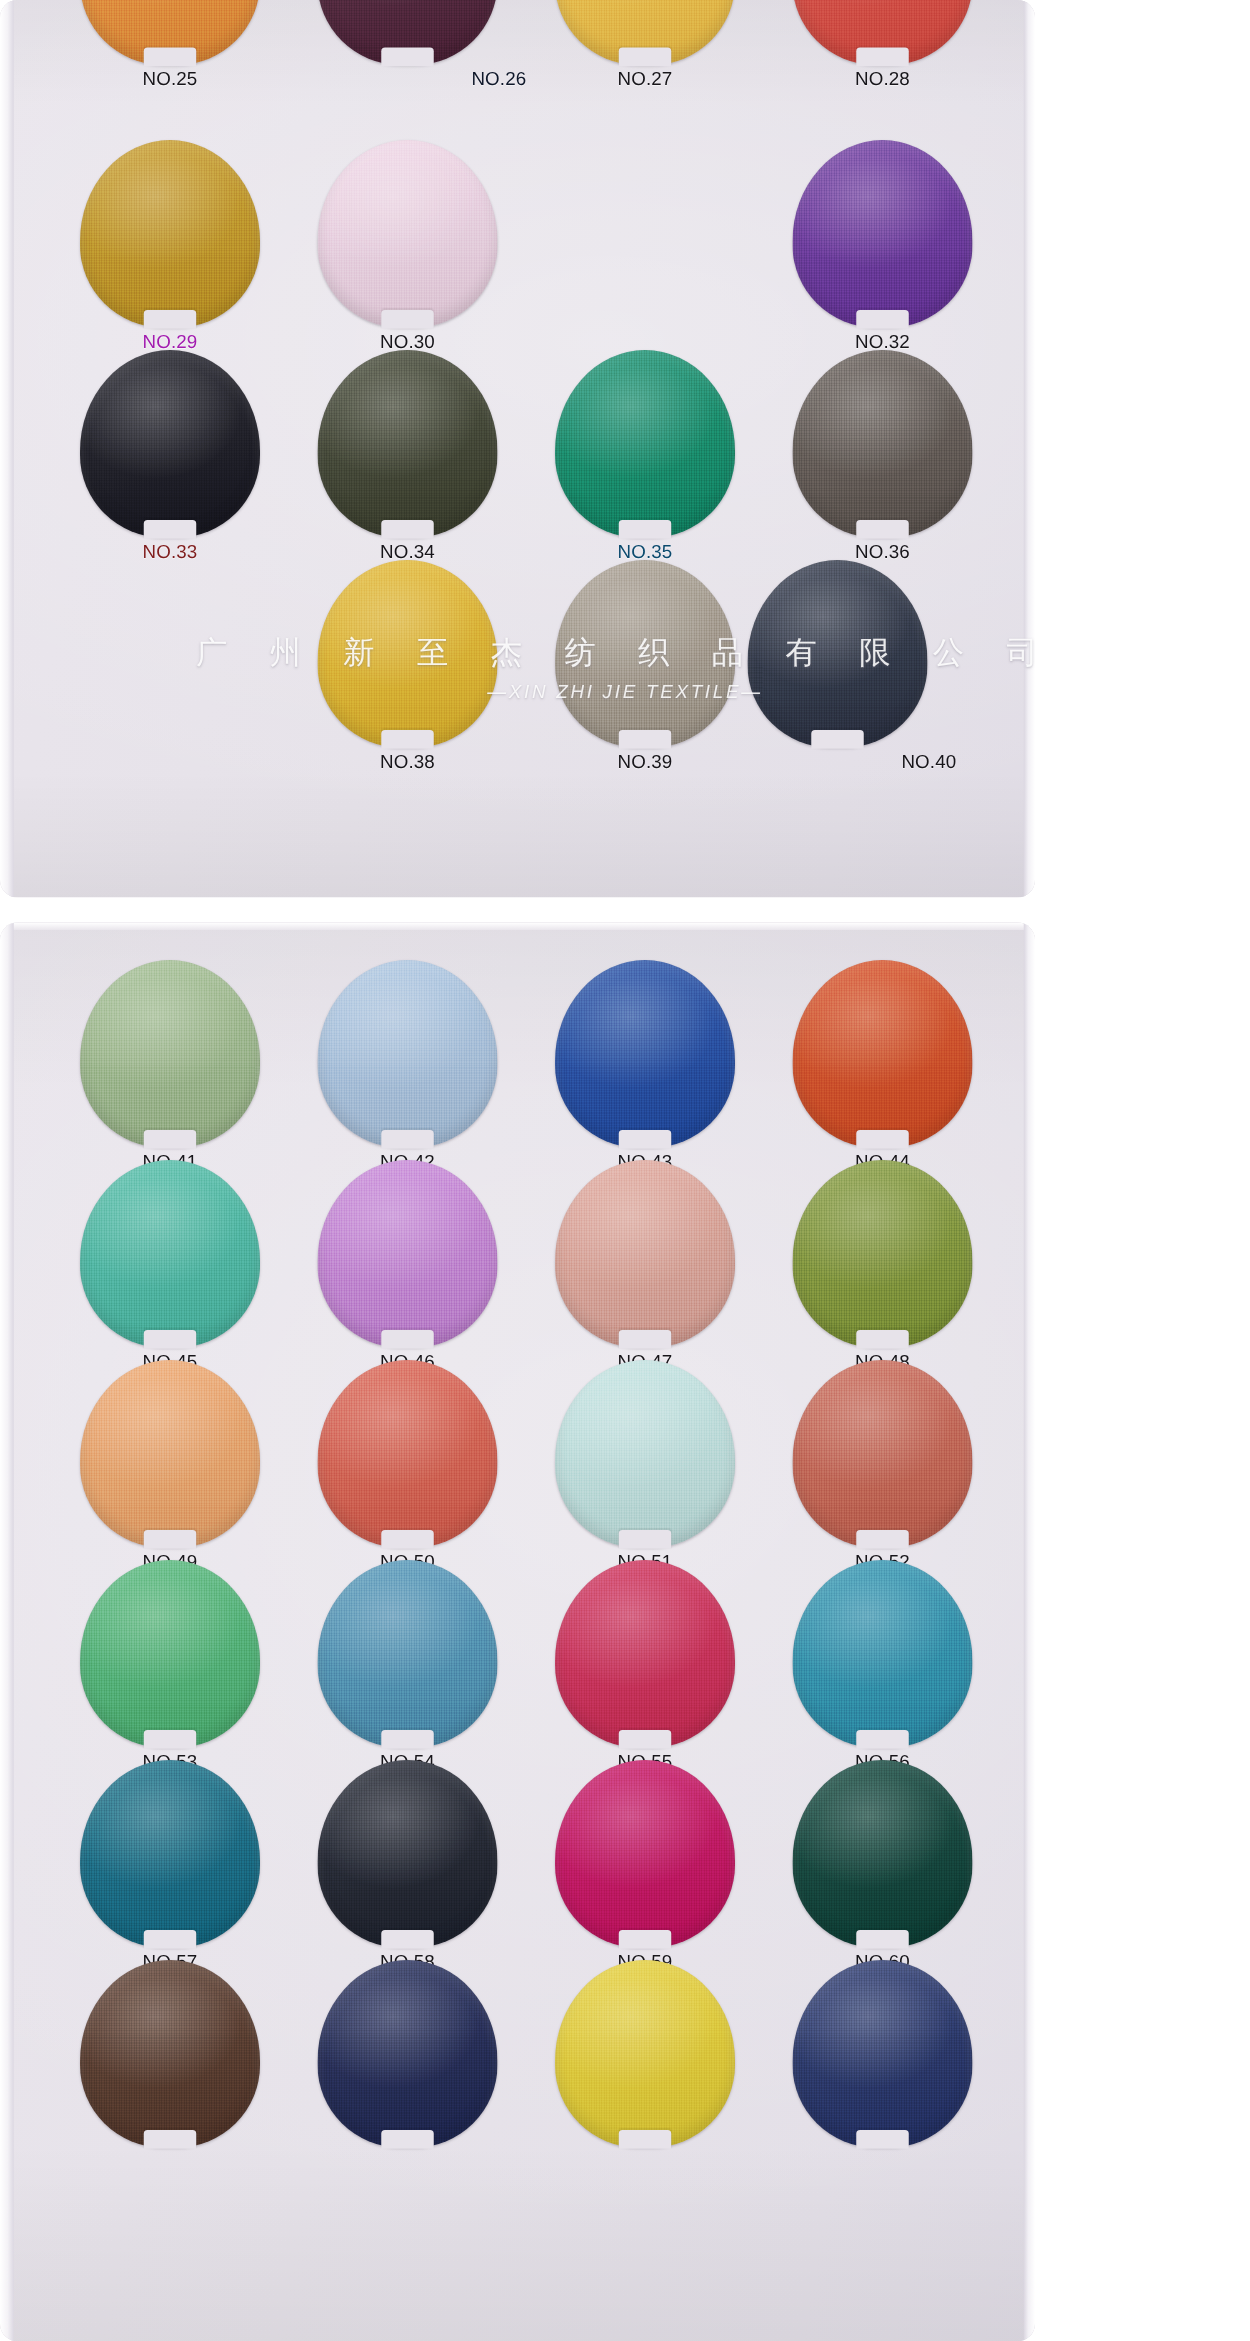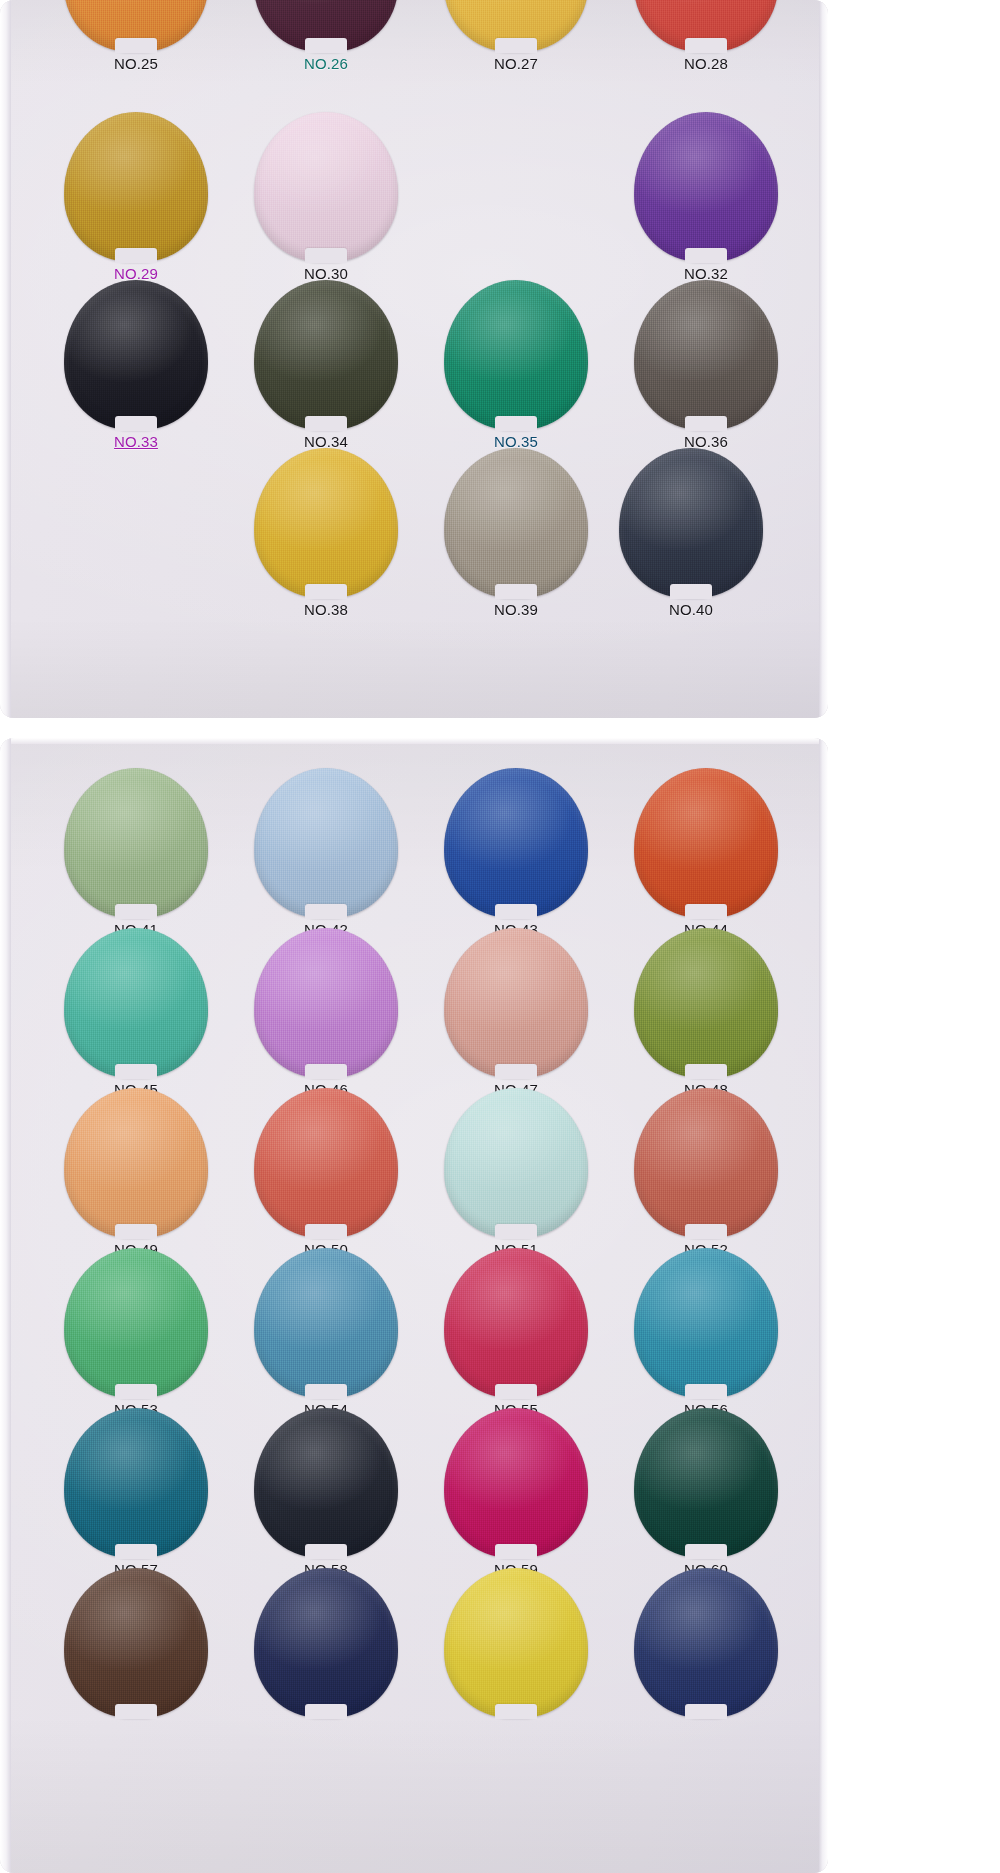--- a/index.html
+++ b/index.html
@@ -160,21 +160,21 @@
             </div>
           </div>
           <div class="chip-label" style="color: rgb(23, 21, 26);">NO.25</div>
         </div>
         <div class="cell" style="left: 231px; top: -98px;">
           <div class="chip-wrap">
             <div class="chip" style="background-color: rgb(75, 32, 54);">
               <div class="notch" style="background: rgb(231, 227, 234);"></div>
             </div>
           </div>
-          <div class="chip-label" style="color: #0f766e;">NO.26</div>
+          <div class="chip-label" style="color: #0f172a; text-align: right;">NO.26</div>
         </div>
         <div class="cell" style="left: 421px; top: -98px;">
           <div class="chip-wrap">
             <div class="chip" style="background-color: rgb(239, 190, 69);">
               <div class="notch" style="background: rgb(231, 227, 234);"></div>
             </div>
           </div>
           <div class="chip-label" style="color: rgb(23, 21, 26);">NO.27</div>
         </div>
         <div class="cell" style="left: 611px; top: -98px;">
@@ -208,21 +208,21 @@
             </div>
           </div>
           <div class="chip-label" style="color: rgb(23, 21, 26);">NO.32</div>
         </div>
         <div class="cell" style="left: 41px; top: 280px;">
           <div class="chip-wrap">
             <div class="chip" style="background-color: rgb(22, 22, 31);">
               <div class="notch" style="background: rgb(231, 227, 234);"></div>
             </div>
           </div>
-          <div class="chip-label" style="color: #a21caf; text-decoration: underline;">NO.33</div>
+          <div class="chip-label" style="color: #7f1d1d;">NO.33</div>
         </div>
         <div class="cell" style="left: 231px; top: 280px;">
           <div class="chip-wrap">
             <div class="chip" style="background-color: rgb(59, 63, 46);">
               <div class="notch" style="background: rgb(231, 227, 234);"></div>
             </div>
           </div>
           <div class="chip-label" style="color: rgb(23, 21, 26);">NO.34</div>
         </div>
         <div class="cell" style="left: 421px; top: 280px;">
@@ -250,30 +250,34 @@
           <div class="chip-label" style="color: rgb(23, 21, 26);">NO.38</div>
         </div>
         <div class="cell" style="left: 421px; top: 448px;">
           <div class="chip-wrap">
             <div class="chip" style="background-color: rgb(162, 152, 138);">
               <div class="notch" style="background: rgb(231, 227, 234);"></div>
             </div>
           </div>
           <div class="chip-label" style="color: rgb(23, 21, 26);">NO.39</div>
         </div>
-        <div class="cell" style="left: 596px; top: 448px;">
+        <div class="cell" style="left: 575px; top: 448px; text-align: right;">
           <div class="chip-wrap">
             <div class="chip" style="background-color: rgb(42, 49, 66);">
               <div class="notch" style="background: rgb(231, 227, 234);"></div>
             </div>
           </div>
           <div class="chip-label" style="color: rgb(23, 21, 26);">NO.40</div>
         </div>
       </div>
 
+    <div class="watermark" id="watermark-top" style="top: 505px;">
+      <div class="wm-cn">广 州 新 至 杰 纺 织 品 有 限 公 司</div>
+      <div class="wm-en">—XIN ZHI JIE TEXTILE—</div>
+    </div>
   </div>
 
   <div class="gutter" id="gutter-1"></div>
 
   <div class="panel" id="panel-bottom">
     <div class="card"></div>
     <div class="card-edge-top"></div>
     <div class="card-edge-left"></div>
     <div class="card-edge-right"></div>
     <div class="grid" id="grid-bottom">

